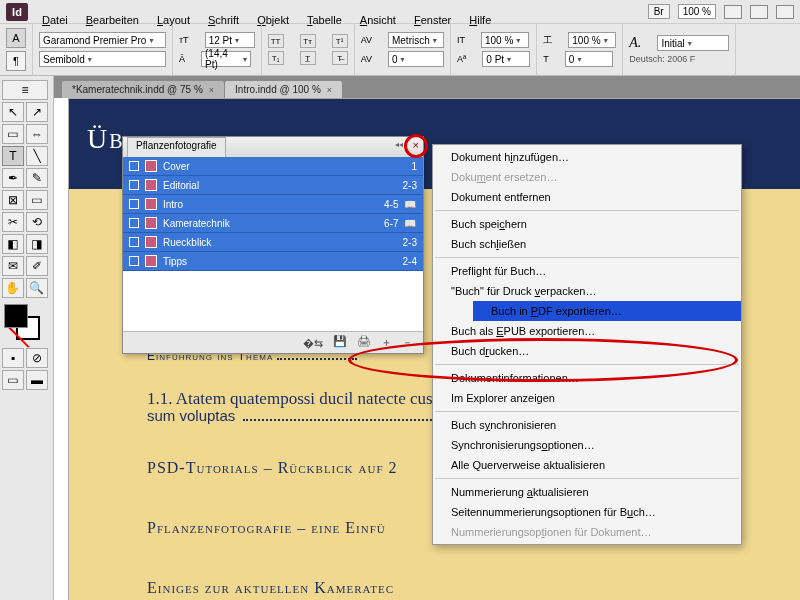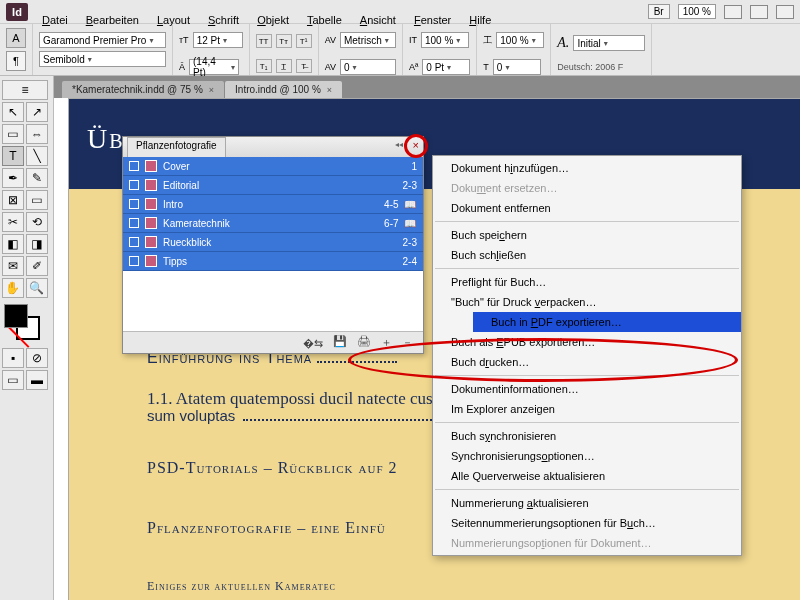--- a/index.html
+++ b/index.html
@@ -9,21 +9,21 @@
 .logo { width: 22px; height: 18px; background: #4a2838; color: #fff; display: flex; align-items: center; justify-content: center; font-weight: bold; font-size: 11px; border-radius: 2px; margin-right: 4px; }
 .menu-item { padding: 3px 8px; margin-top: 16px; }
 .menu-item u { text-decoration: underline; }
 .menubar-right { margin-left: auto; display: flex; gap: 8px; align-items: center; }
 .br-box { border: 1px solid #999; padding: 1px 5px; font-size: 10px; background: #f4f4f4; }
 .zoom-box { border: 1px solid #999; padding: 1px 4px; font-size: 10px; background: #fff; display: flex; align-items: center; gap: 3px; }
 .tiny-icon { width: 18px; height: 14px; border: 1px solid #888; background: #f0f0f0; }
 
 .controlbar { height: 52px; background: #e8e8e8; border-bottom: 1px solid #bbb; display: flex; font-size: 10px; }
 .ctrl-group { border-right: 1px solid #ccc; padding: 4px 6px; display: flex; flex-direction: column; gap: 3px; justify-content: center; }
-.ctrl-row { display: flex; gap: 4px; align-items: center; margin-top: 8px; }
+.ctrl-row { display: flex; gap: 16px; align-items: center; }
 .ctrl-a { width: 20px; height: 20px; border: 1px solid #999; background: #d8d8d8; display: flex; align-items: center; justify-content: center; font-size: 11px; }
 .dropdown { border: 1px solid #999; background: #fff; padding: 1px 3px; display: flex; align-items: center; gap: 3px; height: 16px; }
 .dropdown::after { content: "▾"; font-size: 8px; color: #555; }
 .tiny-btn { width: 16px; height: 14px; border: 1px solid #aaa; background: #e8e8e8; display: flex; align-items: center; justify-content: center; font-size: 8px; }
 
 .workspace { position: relative; height: 524px; display: flex; }
 .toolbox { width: 54px; background: #e8e8e8; border-right: 1px solid #bbb; padding: 4px 2px; display: flex; flex-direction: column; gap: 2px; }
 .tool-pair { display: flex; gap: 2px; }
 .tool { width: 22px; height: 20px; border: 1px solid #aaa; background: #f0f0f0; display: flex; align-items: center; justify-content: center; font-size: 12px; }
 .tool.wide { width: 46px; }
@@ -54,21 +54,21 @@
 .bp-row { height: 19px; background: #3a75d8; color: #fff; border-bottom: 1px solid #2a5cb0; display: flex; align-items: center; font-size: 10px; padding: 0 6px; gap: 6px; }
 .bp-row .pg { margin-left: auto; }
 .bp-row .ico { width: 12px; height: 12px; background: #c85a7a; border: 1px solid #fff; }
 .bp-row .chk { width: 10px; height: 10px; border: 1px solid #fff; }
 .bp-blank { height: 60px; background: #fff; }
 .bp-foot { height: 22px; background: #e8e8e8; border-top: 1px solid #bbb; display: flex; justify-content: flex-end; gap: 10px; padding: 3px 10px; font-size: 11px; color: #444; }
 
 .red-circle { position: absolute; border: 3px solid #d40000; border-radius: 50%; z-index: 20; pointer-events: none; }
 .red-ellipse { position: absolute; border: 3px solid #d40000; border-radius: 50%; z-index: 20; pointer-events: none; }
 
-.ctx-menu { position: absolute; left: 432px; top: 155px; width: 310px; background: #f4f4f4; border: 1px solid #9a9a9a; box-shadow: 2px 3px 8px rgba(0,0,0,.3); z-index: 10; font-size: 11px; padding: 2px 0; }
+.ctx-menu { position: absolute; left: 432px; top: 144px; width: 310px; background: #f4f4f4; border: 1px solid #9a9a9a; box-shadow: 2px 3px 8px rgba(0,0,0,.3); z-index: 10; font-size: 11px; padding: 2px 0; }
 .ctx-item { padding: 4px 18px; color: #000; }
 .ctx-item.disabled { color: #9a9a9a; }
 .ctx-item.hl { background: #1d4ed8; margin-left: 40px; }
 .ctx-sep { height: 1px; background: #c8c8c8; margin: 3px 2px; }
 </style>
 </head>
 <body>
 
 <div class="menubar">
   <div class="logo">Id</div>
@@ -245,26 +245,26 @@
         </div>
       <div class="doctab active">
           <span>Intro.indd @ 100 %</span>
           <span class="x">×</span>
         </div>
     </div>
 
     <div class="page">
       <div class="bluebar"></div>
       <div class="ueb">Üb</div>
-      <div class="body-text" style="top:250px;font-size:16px"><span>Einführung ins Thema</span> <span class="dots" style="width:80px"></span></div>
+      <div class="body-text" style="top:250px;font-size:12px"><span>Einführung ins Thema</span> <span class="dots" style="width:80px"></span></div>
       <div class="body-text" style="top:290px;font-size:17px;font-variant:normal;letter-spacing:0">1.1. Atatem quatempossi ducil natecte cus</div>
       <div class="body-text" style="top:308px;font-size:15px;font-variant:normal;letter-spacing:0"><span>sum voluptas</span> &nbsp;<span class="dots" style="width:200px"></span></div>
       <div class="body-text" style="top:360px;font-size:16px">PSD-Tutorials – Rückblick auf 2</div>
       <div class="body-text" style="top:420px;font-size:16px">Pflanzenfotografie – eine Einfü</div>
-      <div class="body-text" style="top:480px;font-size:12px">Einiges zur aktuellen Kameratec</div>
+      <div class="body-text" style="top:480px;font-size:16px">Einiges zur aktuellen Kameratec</div>
     </div>
   </div>
 </div>
 
 <div class="book-panel">
   <div class="bp-head">
     <div class="bp-tab">Pflanzenfotografie</div>
     <div class="bp-arrows">◂◂</div>
     <div class="bp-close">×</div>
   </div>

